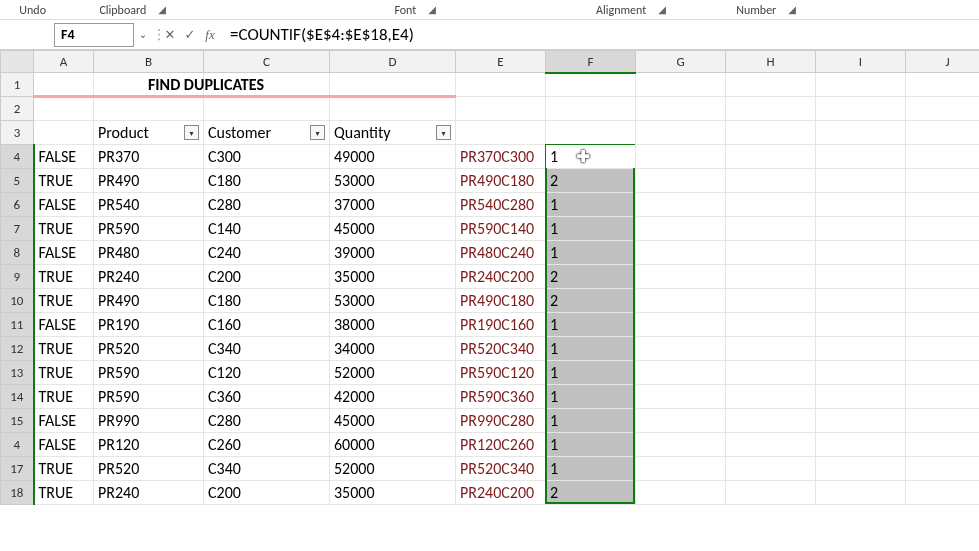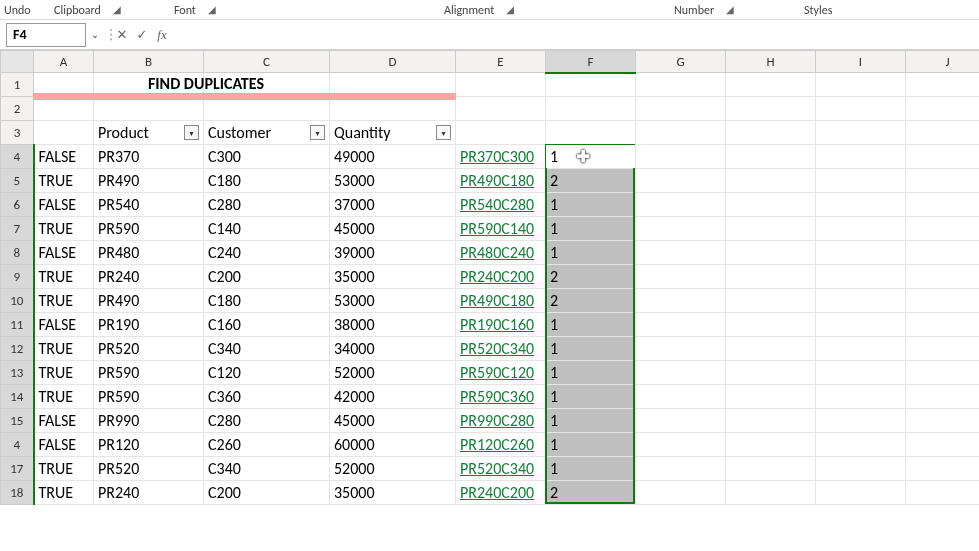--- a/index.html
+++ b/index.html
@@ -14,29 +14,30 @@
     height: 551px;
   }
   .ribbon-groups {
     display: flex;
     height: 20px;
     font-size: 12px;
     color: #444;
     border-bottom: 1px solid #ddd;
     align-items: center;
   }
-  .rg { display:flex; align-items:center; justify-content:flex-start; }
+  .rg { display:flex; align-items:center; justify-content:flex-end; }
   .rg span { padding: 0 4px; }
   .launcher-icon { font-size:10px; color:#666; margin-left:4px; }
   .formula-bar {
     display:flex;
     align-items:center;
     height:30px;
     border-bottom:1px solid #d0d0d0;
     background:#fff;
+    padding-left:48px;
   }
   .name-box {
     width:80px; height:24px; margin-left:6px;
     border:1px solid #999; background:#fff;
     display:flex; align-items:center; padding:0 6px;
     font-size:14px; font-weight:bold;
   }
   .name-box-dd { width:18px; text-align:center; font-size:10px; color:#555; }
   .fb-sep { width:8px; text-align:center; color:#999; }
   .fb-btn { width:20px; text-align:center; color:#666; font-size:13px; }
@@ -58,31 +59,31 @@
   .rowhead {
     background:#f3f2f1; border:1px solid #ccc; text-align:center;
     font-size:13px; color:#333; width:33px; font-weight:normal;
   }
   .rowhead.sel { background:#d8d8d8; border-right:2px solid #0f7b0f; }
   td.cell {
     border:1px solid #e5e5e5; height:24px; padding:0 4px;
     font-size:16px; white-space:nowrap; overflow:hidden;
     vertical-align:middle;
   }
-  .title-row td.cell { border-bottom:7px solid #fca5a5; }
+  .title-row td.cell { border-bottom:3px solid #fca5a5; }
   .title-text { font-weight:bold; text-align:left; }
   .hdr { font-weight:normal;margin-left:12px; }
   .hdr-wrap { display:flex; justify-content:space-between; align-items:center; }
   .filter-btn {
     width:15px; height:15px; border:1px solid #888; background:#f8f8f8;
     display:inline-flex; align-items:center; justify-content:center;
     font-size:8px; color:#333;
   }
   .num { text-align:left; }
-  .gray { color:#15803d;text-decoration:underline; }
+  .gray { color:#7f1d1d; }
   .selcol { background:#c0c0c0; }
   .sel-rect {
     position:absolute; pointer-events:none;
     border:2px solid #0f7b0f;
     z-index:5;
   }
   .cursor-plus {
     position:absolute; z-index:10; font-size:16px; color:#000;
     font-weight:bold; pointer-events:none;
   }
@@ -103,34 +104,32 @@
       <span class="launcher-icon">◢</span>
     </div>
   <div class="rg" style="width:230px">
       <span>Alignment</span>
       <span class="launcher-icon">◢</span>
     </div>
   <div class="rg" style="width:130px">
       <span>Number</span>
       <span class="launcher-icon">◢</span>
     </div>
-  <div class="rg" style="flex:1">
-      <span>Styles</span>
-    </div>
 </div>
 
 <div class="formula-bar">
   <div class="name-box">
     <span>F4</span>
   </div>
   <div class="name-box-dd">⌄</div>
   <div class="fb-sep">⋮</div>
   <div class="fb-btn">✕</div>
   <div class="fb-btn">✓</div>
   <div class="fb-btn fb-fx">fx</div>
+  <div class="formula-input">=COUNTIF($E$4:$E$18,E4)</div>
 </div>
 
 <div class="grid-wrap">
   <table class="grid" id="grid">
       <colgroup>
         <col style="width:33px">
         <col style="width:60px">
         <col style="width:110px">
         <col style="width:126px">
         <col style="width:126px">

